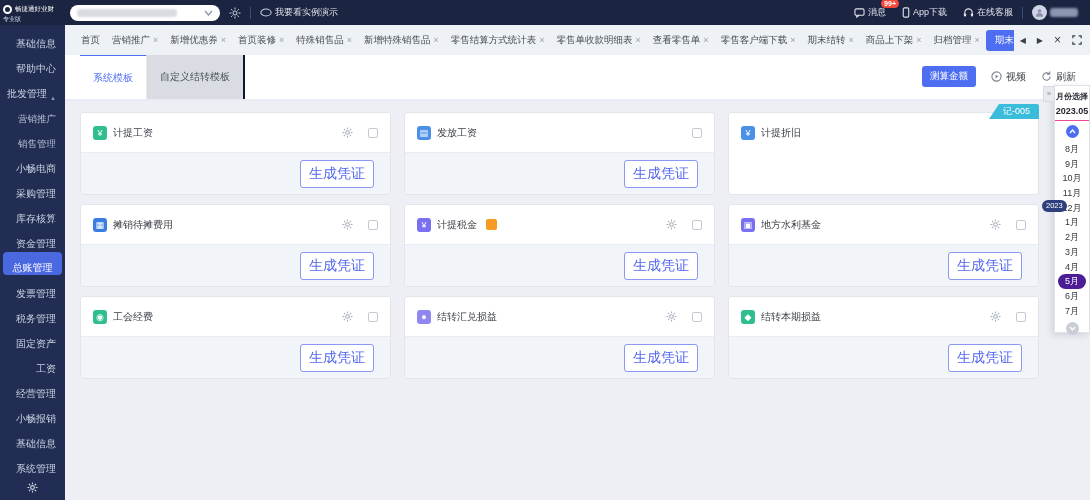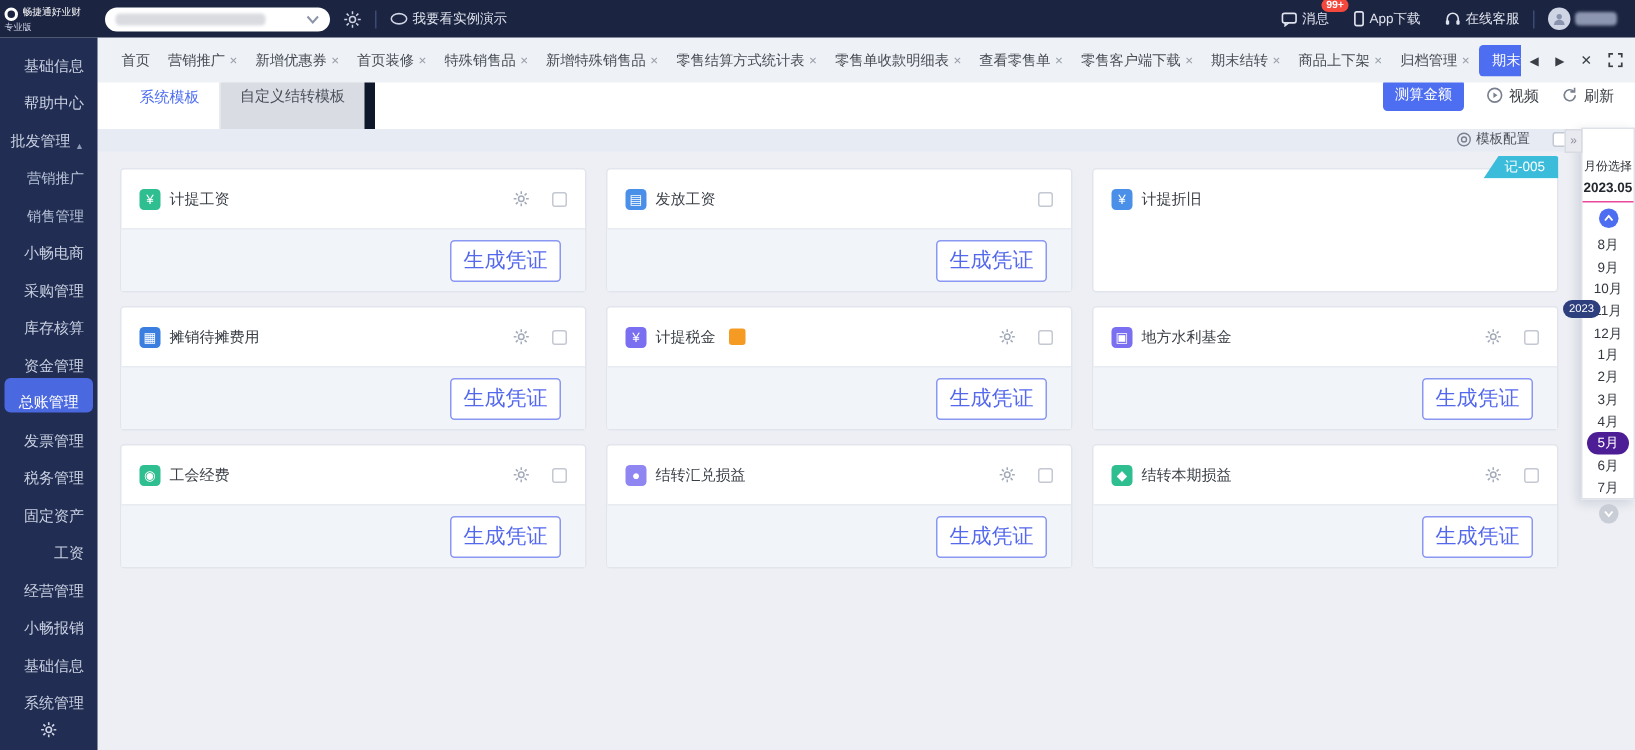--- a/index.html
+++ b/index.html
@@ -36,22 +36,22 @@
 
   
   .sidebar{position:absolute;top:25px;left:0;width:65px;height:475px;background:#212d52;z-index:6;padding-top:1px}
   .side-item{height:25px;display:flex;align-items:flex-end;justify-content:flex-end;padding-right:9px;font-size:10px;color:#c9d1e2;cursor:pointer;white-space:nowrap}
   .side-item.sub{font-size:9.5px;color:#b6c0d7}
   .side-item .caret{font-size:6px;margin-left:3px;color:#8f9ab8}
   .side-item.active{background:#4a68e0;border-radius:4px;margin:1px 3px;height:23px;justify-content:center;padding-right:0;color:#fff}
   .side-gear{position:absolute;bottom:3px;left:0;width:65px;text-align:center;cursor:pointer}
 
   
-  .subtabs{position:absolute;top:41px;left:65px;right:0;height:45px;background:#fff;display:flex;align-items:stretch;padding-left:15px;z-index:4}
-  .subtab{display:flex;align-items:center;justify-content:center;padding:0 13px;font-size:10px;background:#d9dce3;color:#4a4f58;border-right:7px solid #0f172a;cursor:pointer;white-space:nowrap}
+  .subtabs{position:absolute;top:54px;left:65px;right:0;height:45px;background:#fff;display:flex;align-items:stretch;padding-left:15px;z-index:4}
+  .subtab{display:flex;align-items:center;justify-content:center;padding:0 13px;font-size:10px;background:#d9dce3;color:#4a4f58;border-right:2px solid #0f172a;cursor:pointer;white-space:nowrap}
   .subtab.active{background:#fff;color:#4e6ef2;border-top:2px solid #4e6ef2;border-right:1px solid #e8eaee}
   .actions{margin-left:auto;display:flex;align-items:center;gap:15px;padding-right:14px;font-size:10px;color:#3c4046}
   .btn-calc{background:#4e6ef2;color:#fff;border-radius:3px;padding:4px 8px;font-size:9.5px;cursor:pointer;white-space:nowrap}
   .action{display:flex;gap:4px;align-items:center;cursor:pointer;white-space:nowrap}
 
   
   .strip{position:absolute;top:84px;left:65px;right:0;height:17px;background:#e7ebf4;display:flex;align-items:center;justify-content:flex-end;gap:15px;padding-right:24px;font-size:9px;color:#4a4f58;z-index:3}
   .strip .action{gap:3px}
   .cbx{width:10px;height:10px;border:1px solid #c3c8d2;border-radius:2px;background:#fff;display:inline-block;cursor:pointer}
 
@@ -68,21 +68,21 @@
   .card-b{height:42px;background:#f1f5f9;border-top:1px solid #e8ecf2;display:flex;align-items:center;padding:0 16px}
   .amount{font-size:20px;font-weight:bold;color:#23272e;padding-left:5px;letter-spacing:.5px}
   .btn{font-size:14px;padding:4px 8px;border-radius:3px;background:#fff;cursor:pointer;white-space:nowrap}
   .btn.primary{border:1px solid #8a97f3;color:#5468ee}
   .btn.plain{border:1px solid #d3d6dd;color:#3d4249}
   .ribbon{position:absolute;top:-9px;right:-1px;background:#3bbcdb;color:#fff;font-size:9px;line-height:15px;padding:0 9px 0 14px;clip-path:polygon(10px 0,100% 0,100% 100%,0 100%);border-radius:0 2px 0 0;z-index:3}
 
   
   .mpanel{position:absolute;top:85px;right:0;width:36px;height:248px;background:#fff;border:1px solid #dfe2e8;box-shadow:-2px 2px 7px rgba(30,40,80,.15);z-index:8;text-align:center}
   .mp-collapse{position:absolute;left:-12px;top:0;width:12px;height:16px;background:#e8eaf0;border:1px solid #d8dbe2;color:#8a8f99;font-size:8px;line-height:14px;cursor:pointer}
-  .mp-title{font-size:8px;font-weight:normal;color:#2c3037;margin-top:19px;white-space:nowrap}
+  .mp-title{font-size:8px;font-weight:bold;color:#2c3037;margin-top:5px;white-space:nowrap}
   .mp-cur{font-size:9px;font-weight:bold;color:#23272e;margin-top:4px;padding-bottom:4px;border-bottom:1px solid #ec4899}
   .mp-up,.mp-down{width:13px;height:13px;border-radius:50%;margin:4px auto;display:flex;align-items:center;justify-content:center;cursor:pointer}
   .mp-up{background:#4e6ef2}
   .mp-down{background:#c9cdd6}
   .mp-list .m{height:14.7px;line-height:14.7px;font-size:9px;color:#33373e;cursor:pointer}
   .m.selected{background:#4c1d95;color:#fff;border-radius:8px;margin:0 3px}
   .mp-year{position:absolute;left:-13px;top:114px;background:#2e3f7e;color:#fff;font-size:7.5px;line-height:10px;padding:1px 4px;border-radius:7px;z-index:9}
 </style>
 </head>
 <body>

